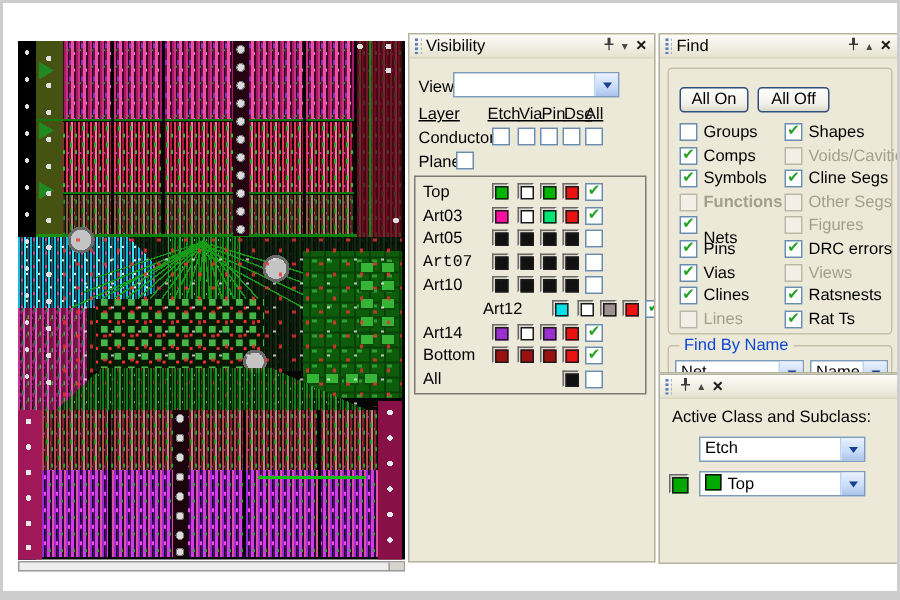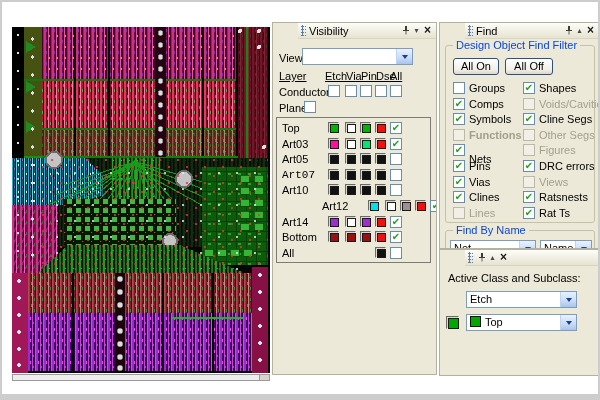--- a/index.html
+++ b/index.html
@@ -2,21 +2,21 @@
 <html><head>
 <meta charset="utf-8">
 <style>
   html,body{margin:0;padding:0;background:#fff;}
   .frame{
     position:relative;width:600px;height:400px;box-sizing:border-box;
     border:2px solid #cdcdcd;border-bottom-width:6px;background:#ffffff;
     overflow:hidden;font-family:"Liberation Sans",sans-serif;font-size:11px;color:#000;
   }
   
-  .panel{position:absolute;background:#ece9d8;border:1px solid #b5b19f;box-sizing:border-box;overflow:hidden;padding-left:25px;}
+  .panel{position:absolute;background:#ece9d8;border:1px solid #b5b19f;box-sizing:border-box;overflow:hidden;}
   .tbar{position:relative;height:15px;background:linear-gradient(#fdfdf9,#e6e3d0);
         border-bottom:1px solid #d8d4bf;display:flex;align-items:center;padding:0 3px;}
   .grip{width:5px;height:11px;margin-right:3px;flex:0 0 auto;
         background-image:radial-gradient(circle at 1.5px 1.5px,#5a7ab8 1px,rgba(0,0,0,0) 1.2px);
         background-size:4px 3px;}
   .ttl{flex:1;font-size:11px;color:#000;white-space:nowrap;}
   .tbtn{width:11px;text-align:center;font-size:8px;color:#4a4a4a;line-height:11px;flex:0 0 auto;}
   .tbtn.close{font-size:12px;font-weight:bold;color:#1a1a1a;}
   .pinbtn{width:11px;text-align:center;flex:0 0 auto;}
   .lbl{position:absolute;font-size:11px;color:#000;white-space:nowrap;}
@@ -485,21 +485,20 @@
       <span class="ttl">Find</span>
       <span class="pinbtn">
         <svg width="8" height="9" viewBox="0 0 8 9">
             <path d="M3 0 h2 v4 h-2 z M1 4 h6 v1 h-6 z M3.6 5 h0.8 v3.5 h-0.8 z" fill="#3c3c3c"></path>
           </svg>
       </span>
       <span class="tbtn">▴</span>
       <span class="tbtn close">×</span>
     </div>
     <div class="gbox" id="find-filter-box" style="left:5px;top:22px;width:150px;height:178px;">
-      <span class="legend">Design Object Find Filter</span>
       <span class="btn" style="left:7px;top:12px;width:46px;">All On</span>
       <span class="btn" style="left:59px;top:12px;width:48px;">All Off</span>
     <span class="cb" style="left: 7px; top: 36px;"></span>
         <span class="lbl" style="left: 23px; top: 36px;">Groups</span>
         <span class="cb" style="left: 7px; top: 51.6px;">✔</span>
         <span class="lbl" style="left: 23px; top: 51.6px;">Comps</span>
         <span class="cb" style="left: 7px; top: 67.2px;">✔</span>
         <span class="lbl" style="left: 23px; top: 67.2px;">Symbols</span>
         <span class="cb dis" style="left: 7px; top: 82.8px;"></span>
         <span class="lbl dis-text" style="left: 23px; top: 82.8px; font-weight: bold;">Functions</span>

